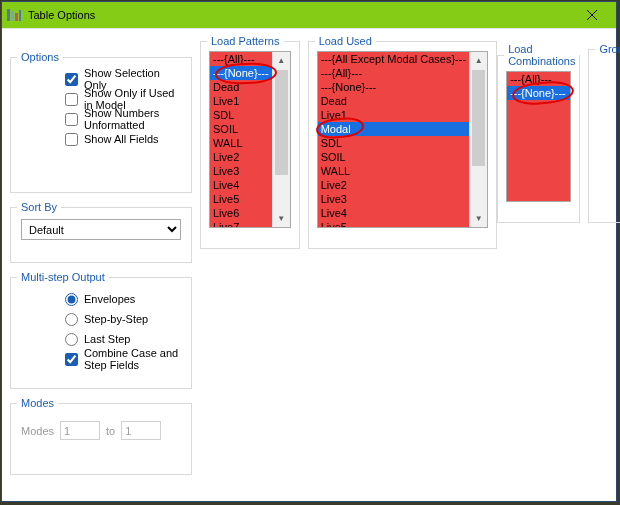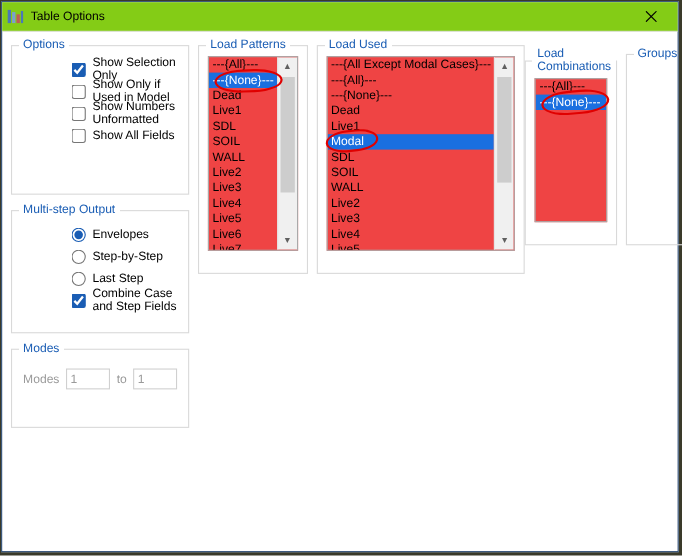--- a/index.html
+++ b/index.html
@@ -49,21 +49,21 @@
     justify-content: center;
     cursor: pointer;
   }
   .content {
     flex: 1;
     padding: 6px 8px 4px 8px;
     box-sizing: border-box;
     display: flex;
     gap: 8px;
   }
-  .col-left { width: 192px; display: flex; flex-direction: column; gap: 8px; }
+  .col-left { width: 192px; display: flex; flex-direction: column; gap: 8px; margin-top: 16px; }
   .col-right { flex: 1; display: flex; flex-direction: row; }
   .row-top { display: flex; gap: 8px; height: 214px; }
   .row-mid { display: flex; gap: 8px; height: 180px; margin-top: 8px;}
   .row-mid .group { flex:1; }
 
   fieldset.group {
     border: 1px solid #d9d9d9;
     margin: 0;
     padding: 0;
     box-sizing: border-box;
@@ -228,20 +228,28 @@
               <input type="checkbox" style="">
               <span>Show Numbers Unformatted</span>
             </label>
             <label class="chk-row">
               <input type="checkbox" style="">
               <span>Show All Fields</span>
             </label>
           </div>
       </fieldset>
 
+      <fieldset class="group" style="height:62px">
+        <legend>Sort By</legend>
+        <div class="pad">
+          <select class="combo">
+            <option>Default</option>
+          </select>
+        </div>
+      </fieldset>
 
       <fieldset class="group" style="height:118px">
         <legend>Multi-step Output</legend>
         <div class="pad" id="multistep-pad">
             <label class="rad-row">
               <input type="radio" name="ms" checked="" style="">
               <span>Envelopes</span>
             </label>
             <label class="rad-row">
               <input type="radio" name="ms" style="">

